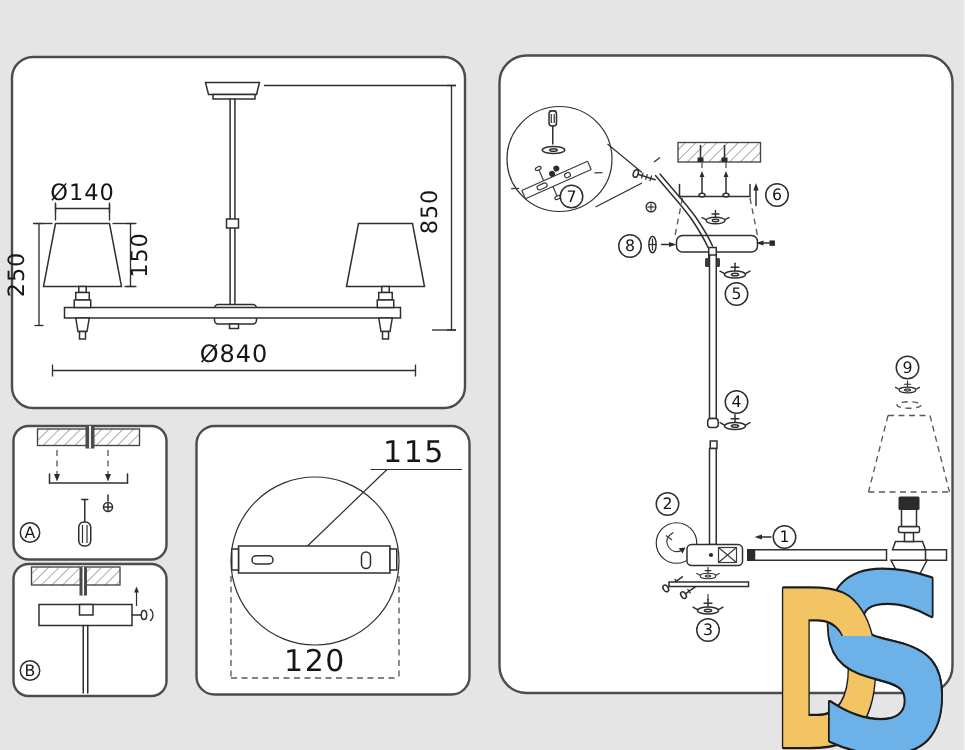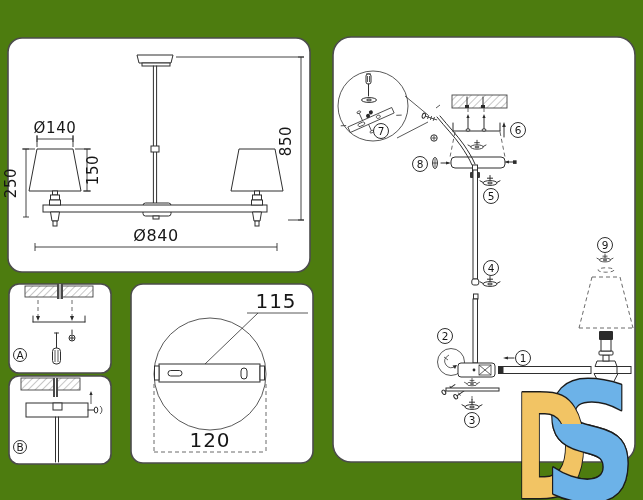--- a/index.html
+++ b/index.html
@@ -1,16 +1,16 @@
 <!DOCTYPE html>
 <html><head>
 <meta charset="utf-8">
 <style>
   html,body{margin:0;padding:0;background:#fff;}
-  #stage{position:relative;width:643px;height:500px;background:#4d7c0f;overflow:hidden;
+  #stage{position:relative;width:643px;height:500px;background:#e5e5e5;overflow:hidden;
          font-family:"DejaVu Sans",sans-serif;}
   svg{display:block}
   .panel{fill:#fff;stroke:#4c4c4c;stroke-width:1.6;}
   .ln{stroke:#2f2f2f;stroke-width:1;fill:none;stroke-linecap:round;stroke-linejoin:round;}
   .thin{stroke:#2f2f2f;stroke-width:0.8;fill:none;}
   .fw{fill:#fff;stroke:#2f2f2f;stroke-width:1;}
   .fd{fill:#2b2b2b;stroke:none;}
   .dsh{stroke:#5a5a5a;stroke-width:0.9;fill:none;stroke-dasharray:4 3;}
   .dim{stroke:#2f2f2f;stroke-width:0.9;fill:none;}
   .dimtxt{font-size:15px;fill:#161616;letter-spacing:0.6px;font-weight:500;}

